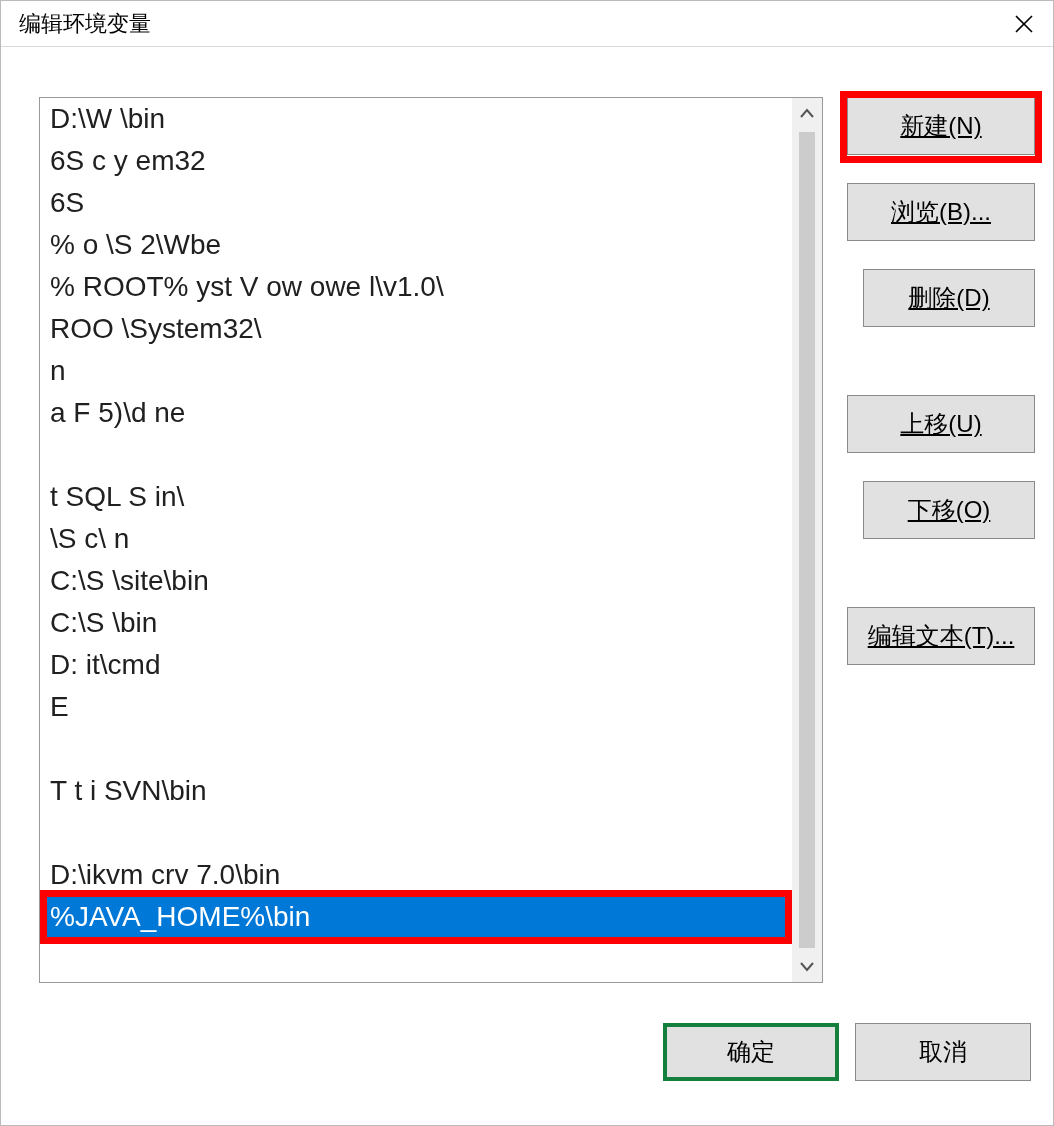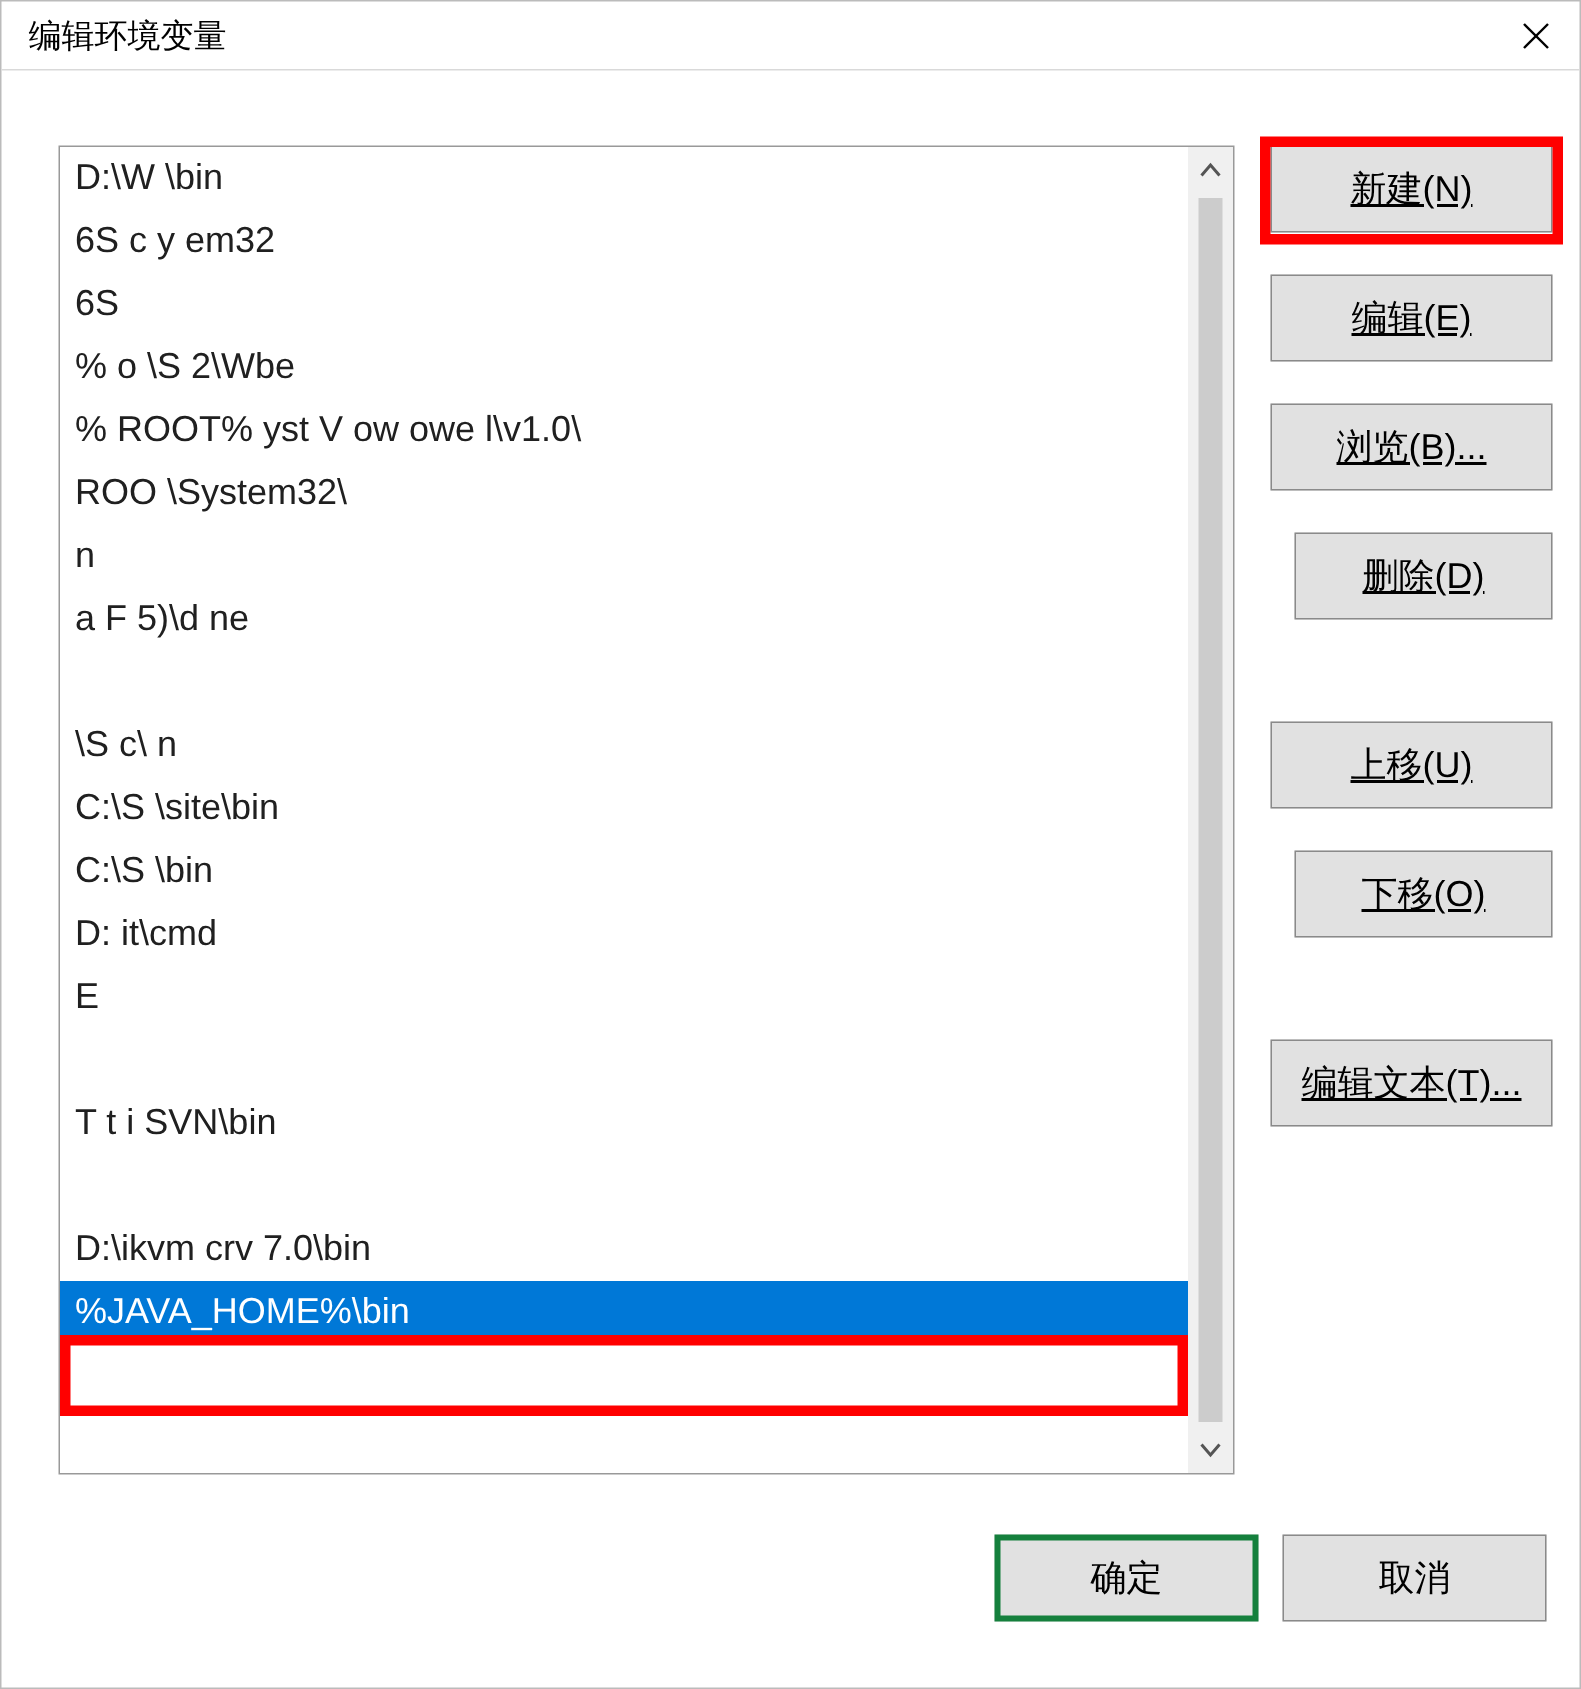--- a/index.html
+++ b/index.html
@@ -59,21 +59,21 @@
     .listbox {
       width: calc(100% - 30px);
       height: 100%;
       overflow: hidden;
       position: relative;
     }
     .list-item {
       height: 42px;
       line-height: 42px;
       padding: 0 10px;
-      font-size: 24px;
+      font-size: 28px;
       color: #202020;
       white-space: nowrap;
       overflow: hidden;
       position: relative;
     }
     .list-item.selected {
       background: #0078d7;
       color: #fff;
     }
     .scrollbar-track {
@@ -203,20 +203,21 @@
         <div class="listbox" id="listbox">
             <div class="list-item">D:\W                                \bin</div>
             <div class="list-item">  6S        c         y     em32</div>
             <div class="list-item">  6S</div>
             <div class="list-item">%                 o      \S          2\Wbe</div>
             <div class="list-item">%            ROOT%   yst         V           ow    owe           l\v1.0\</div>
             <div class="list-item">              ROO     \System32\</div>
             <div class="list-item">          n</div>
             <div class="list-item">            a       F          5)\d    ne</div>
             <div class="list-item"></div>
+            <div class="list-item">                                          t  SQL S                                   in\</div>
             <div class="list-item">    \S                  c\    n</div>
             <div class="list-item">C:\S                      \site\bin</div>
             <div class="list-item">C:\S                    \bin</div>
             <div class="list-item">D:    it\cmd</div>
             <div class="list-item">E </div>
             <div class="list-item"></div>
             <div class="list-item">   T   t  i    SVN\bin</div>
             <div class="list-item"></div>
             <div class="list-item">D:\ikvm  crv          7.0\bin</div>
             <div class="list-item selected">%JAVA_HOME%\bin</div>
@@ -234,21 +235,20 @@
                 <polyline points="1,1 7,8 13,1" fill="none" stroke="#555" stroke-width="2"></polyline>
               </svg>
           </div>
         </div>
       </div>
 
       <div class="button-col-wrap">
         <div class="highlight-box highlight-new"></div>
         <div class="button-col">
           <button class="btn btn-gap-sm">新建(N)</button>
-          <button class="btn btn-gap-sm">编辑(E)</button>
           <button class="btn btn-gap-sm">浏览(B)...</button>
           <button class="btn btn-gap-lg">删除(D)</button>
           <button class="btn btn-gap-sm">上移(U)</button>
           <button class="btn btn-gap-lg">下移(O)</button>
           <button class="btn">编辑文本(T)...</button>
         </div>
       </div>
     </div>
 
     <div class="footer">

